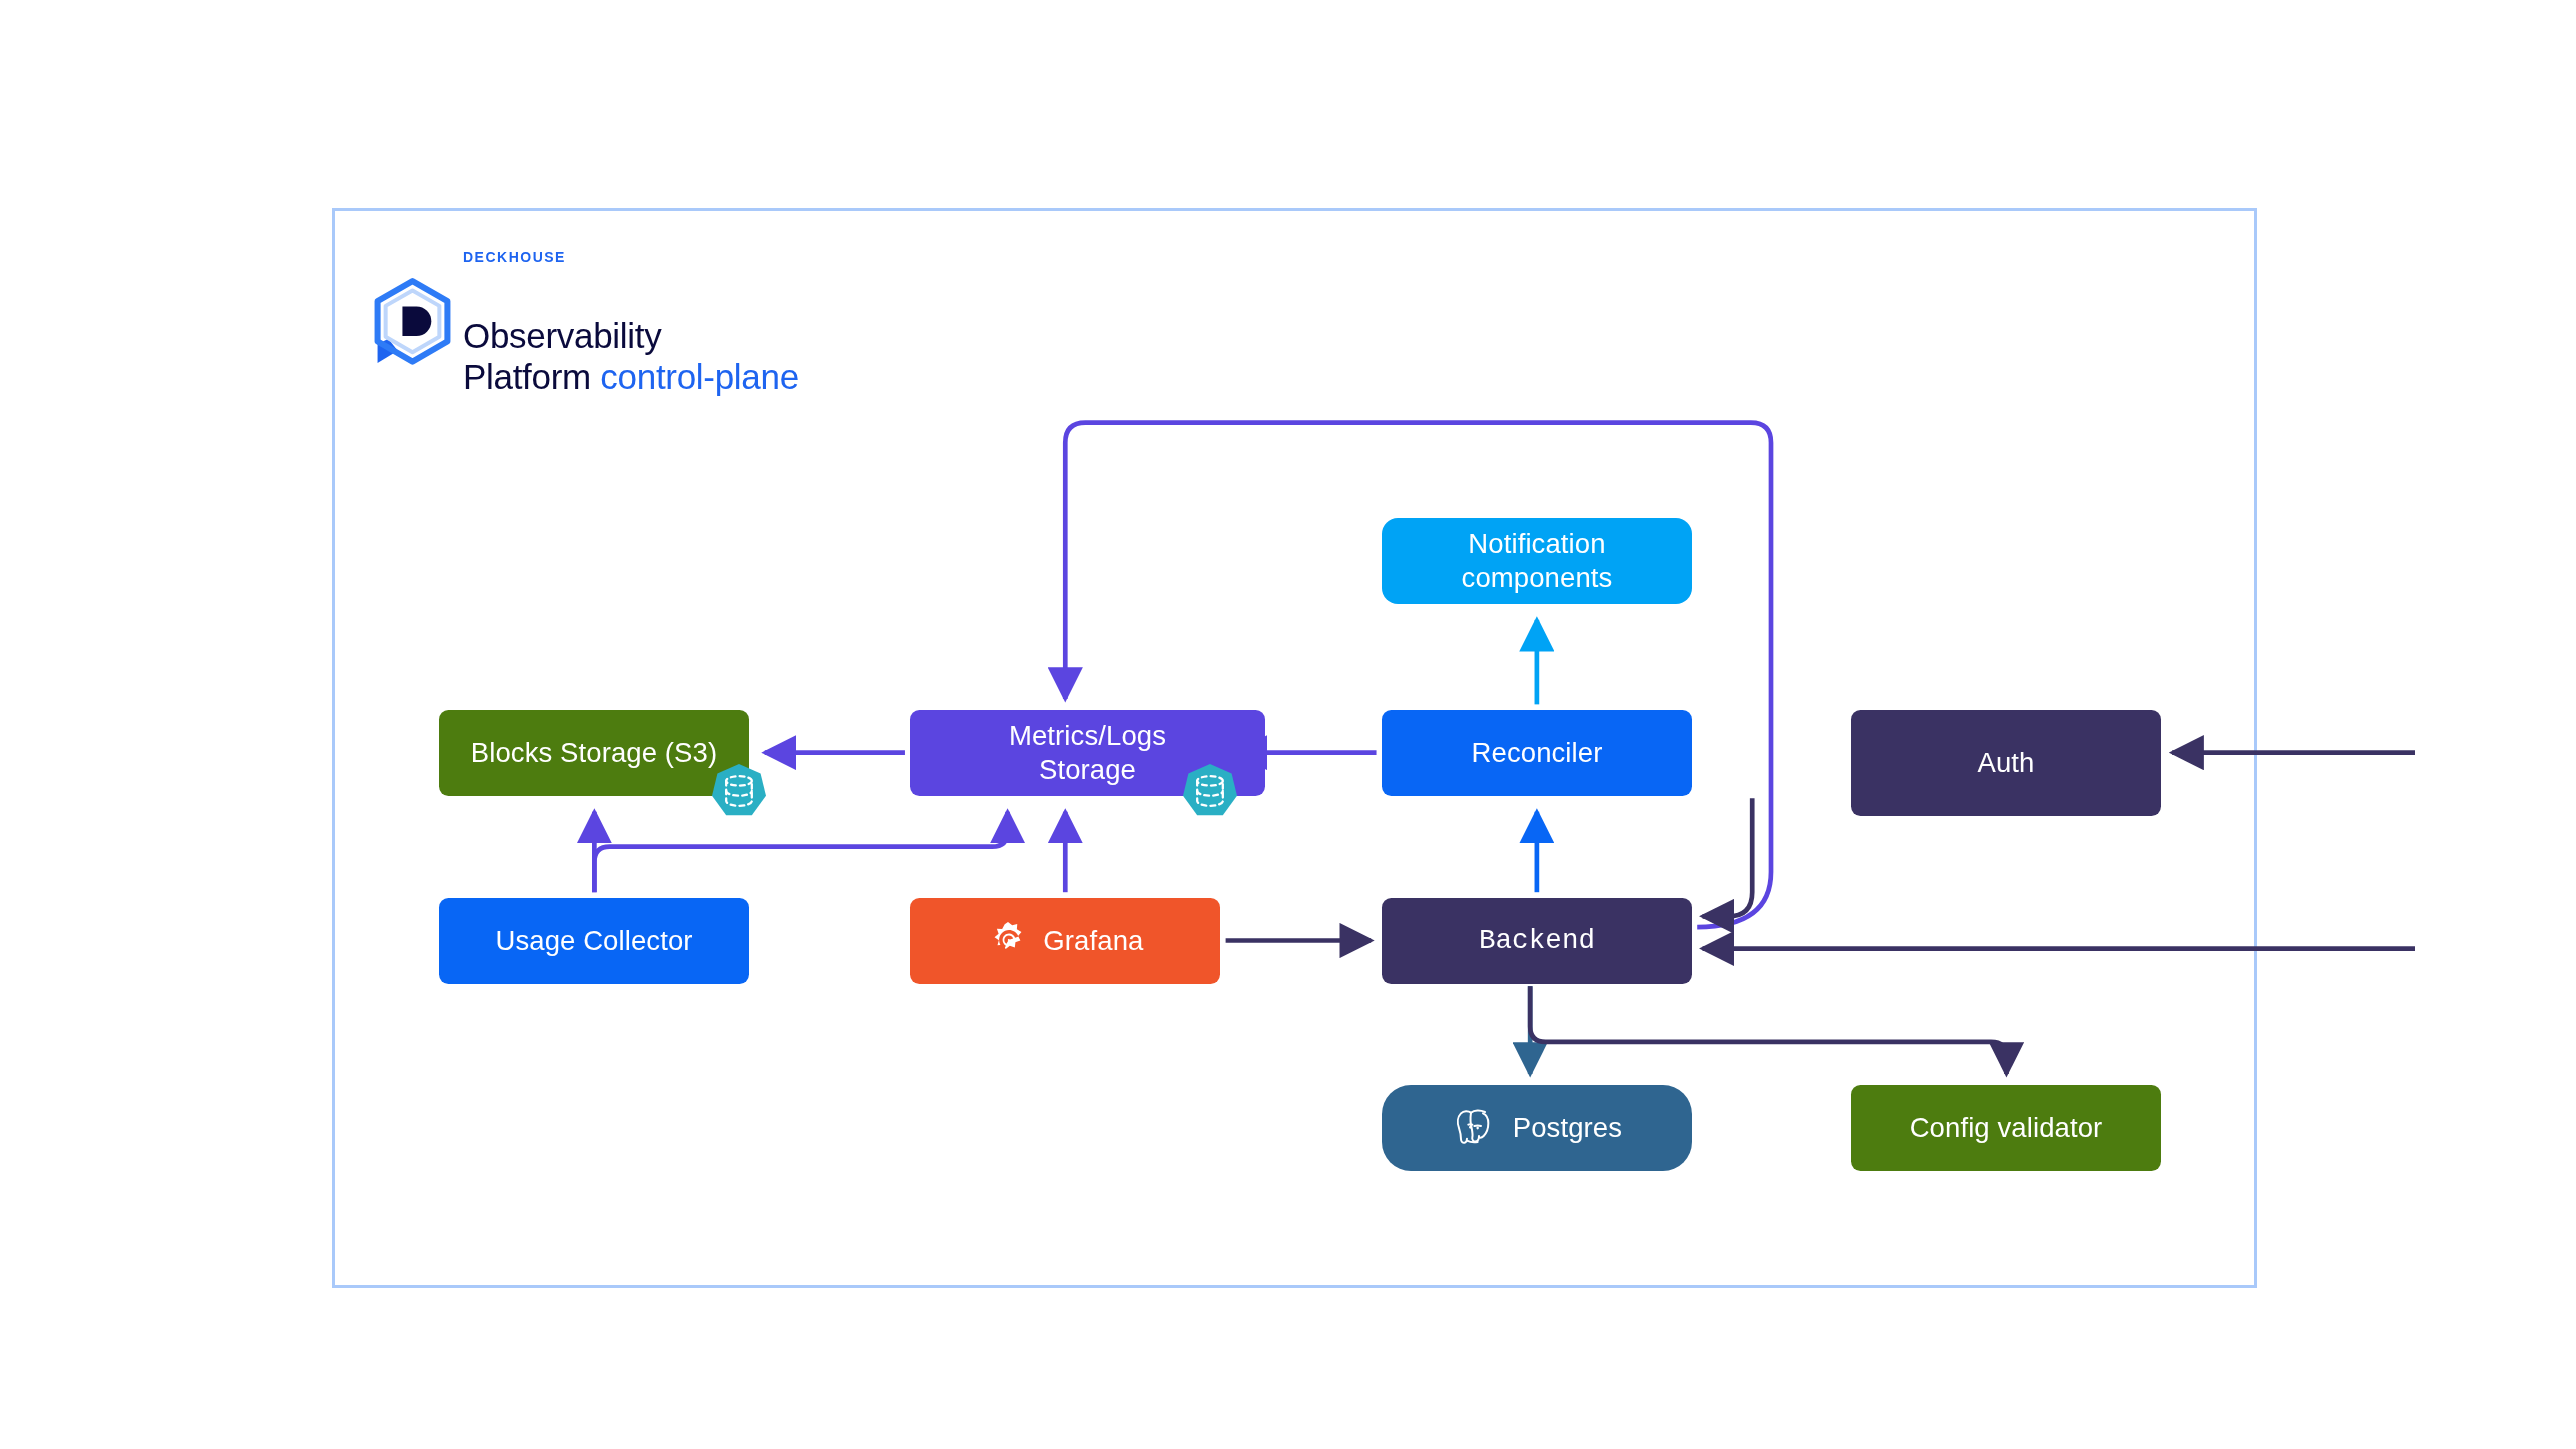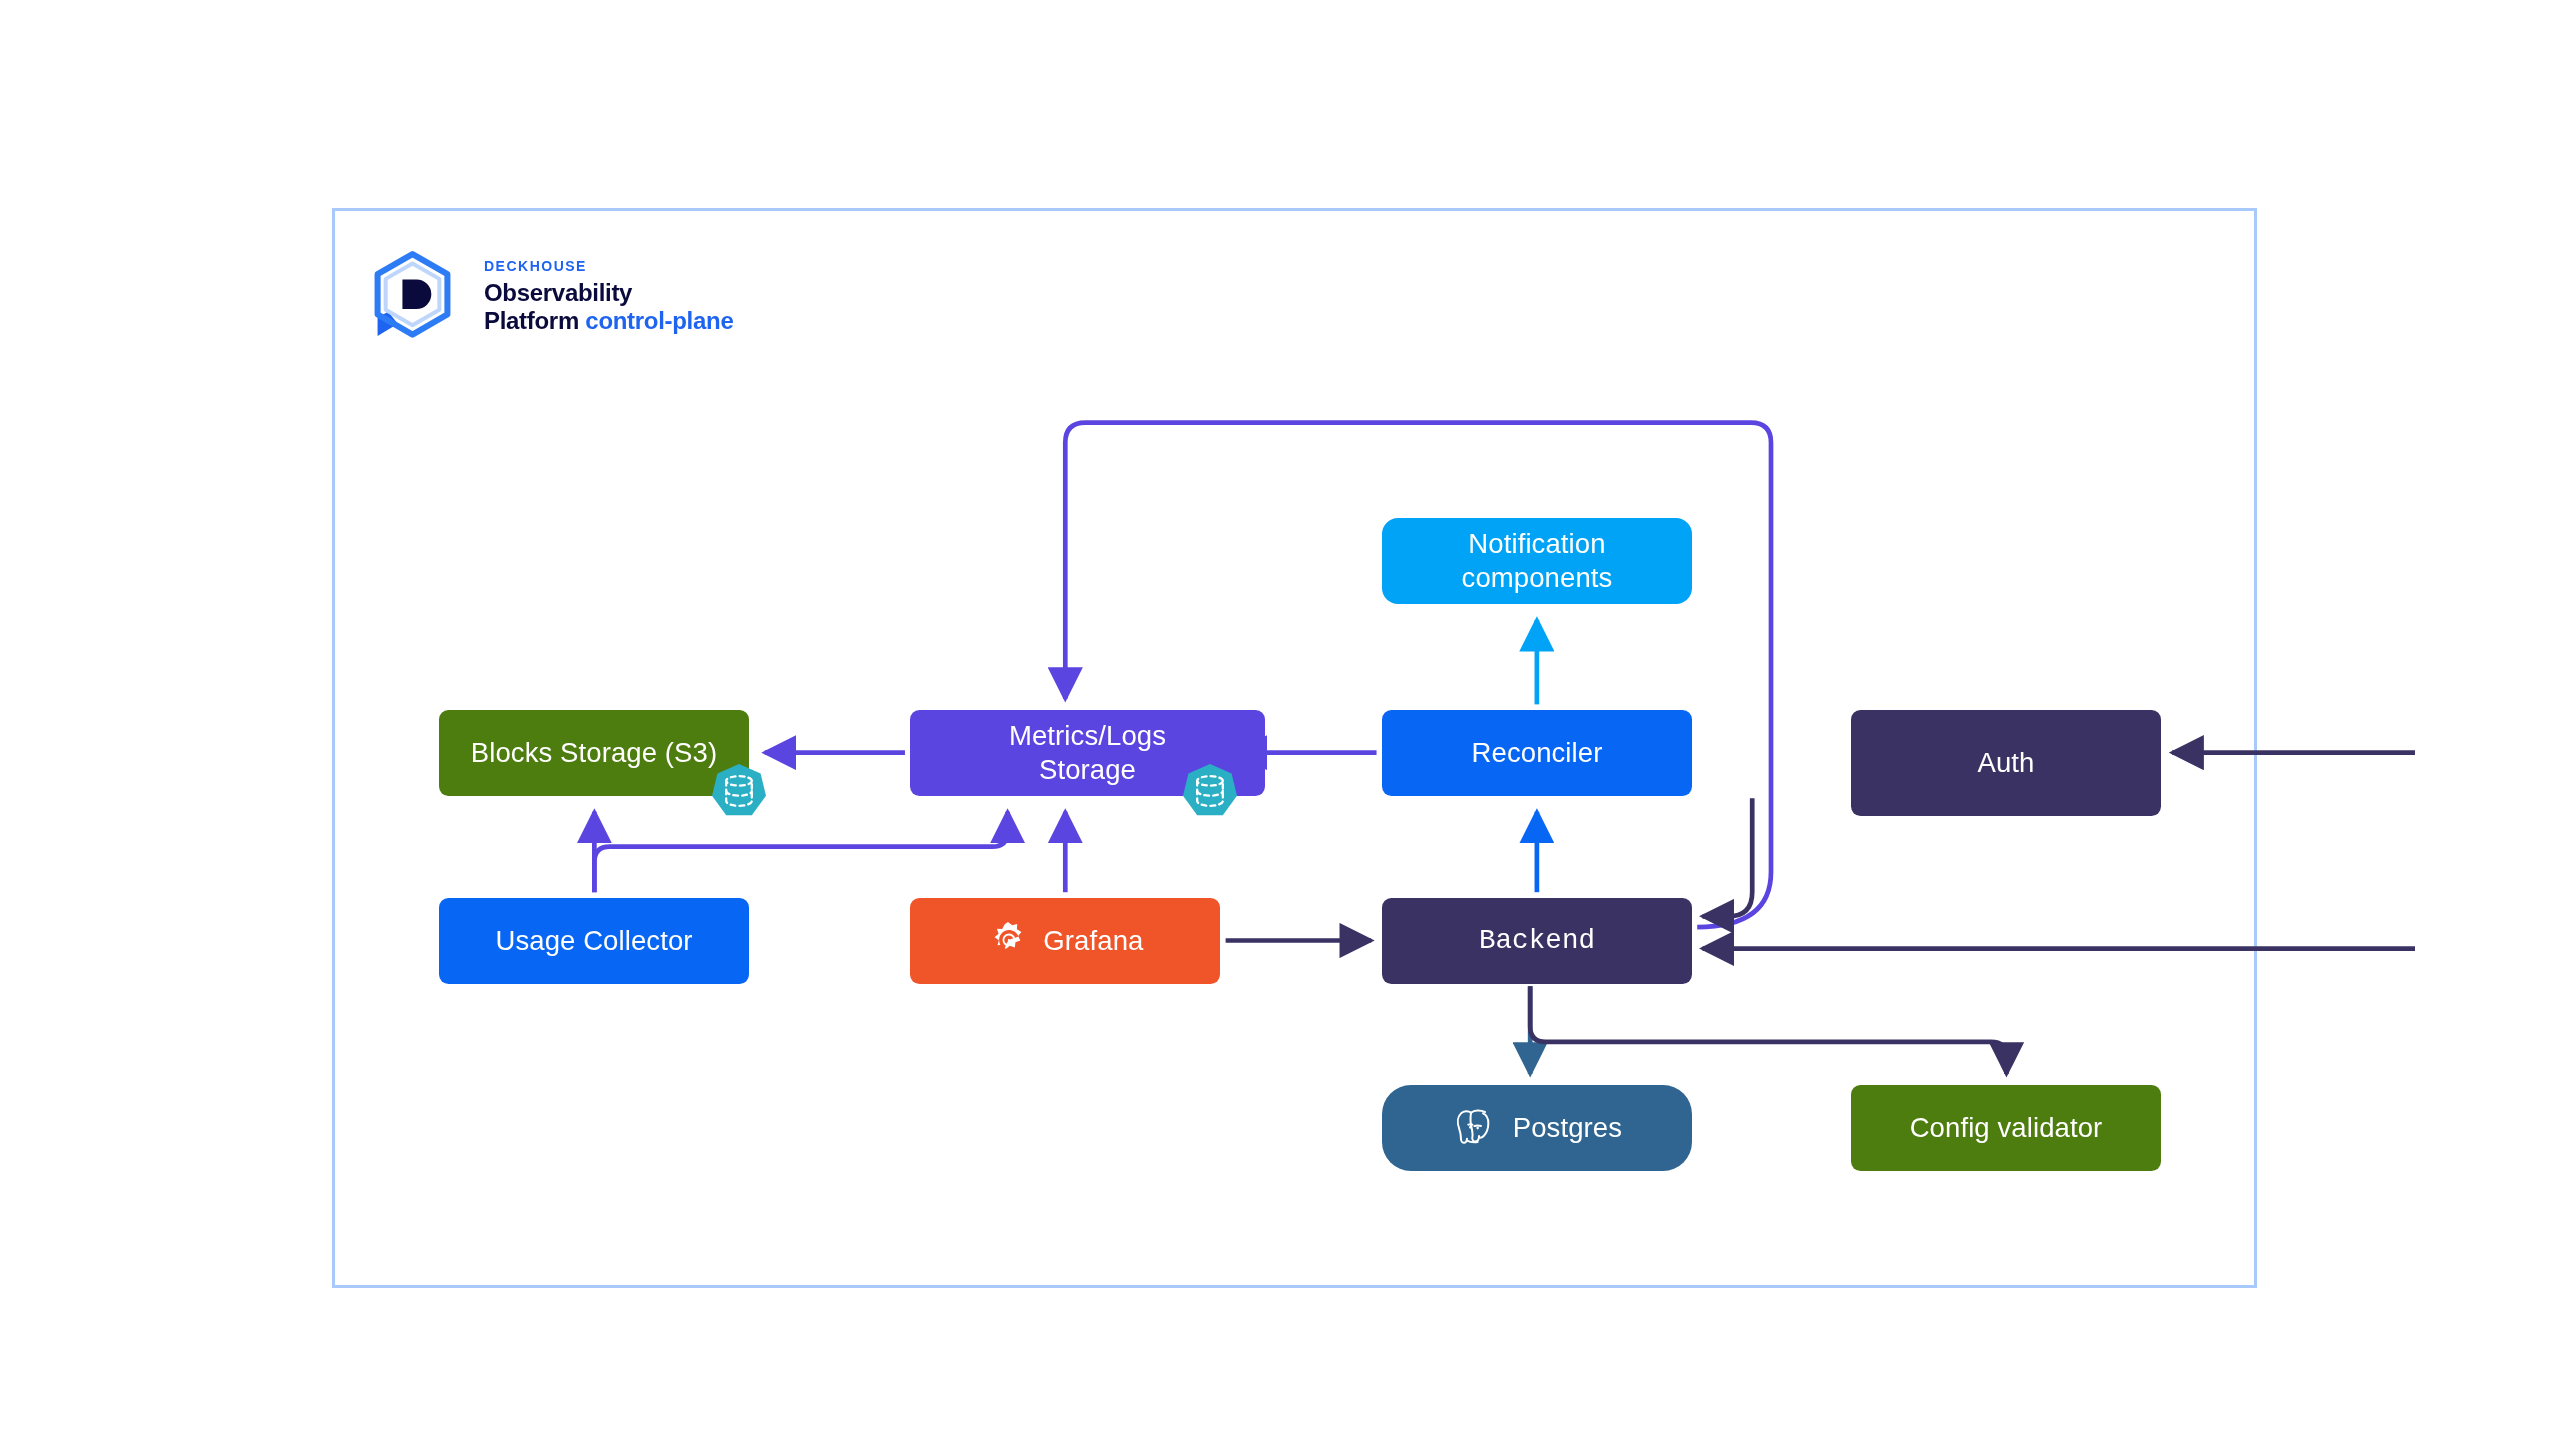--- a/index.html
+++ b/index.html
@@ -34,47 +34,48 @@
     background: transparent;
   }
 
   
   .logo-block {
     position: absolute;
     left: 372px;
     top: 250px;
     display: flex;
     align-items: center;
-    gap: 31px;
+    gap: 10px;
   }
   .logo-mark {
     width: 81px;
     height: 94px;
     flex: none;
   }
   .logo-text {
     display: flex;
     flex-direction: column;
     justify-content: center;
   }
   .logo-eyebrow {
     font-size: 14px;
     font-weight: bold;
     letter-spacing: 1.5px;
     color: #1e64f0;
     line-height: 1;
     margin-bottom: 6px;
   }
   .logo-name {
-    font-size: 24px;
-    font-weight: bold;
+    font-size: 35px;
+    font-weight: normal;
     color: #0a0a3c;
     line-height: 1.17;
     letter-spacing: -0.3px;
     white-space: nowrap;
+    margin-top: 46px;
   }
   .logo-accent {
     color: #1e64f0;
   }
 
   
   #wires {
     position: absolute;
     left: 0; top: 0;
     width: 2576px;

